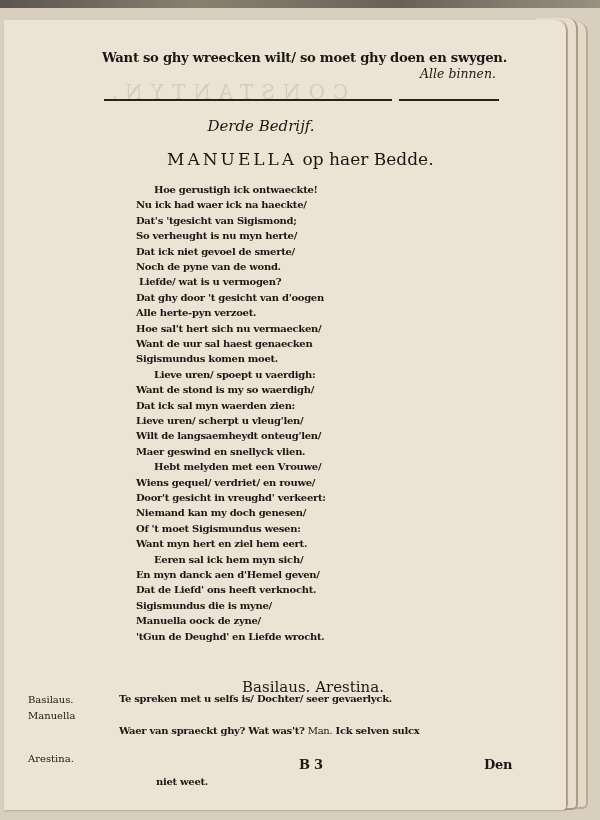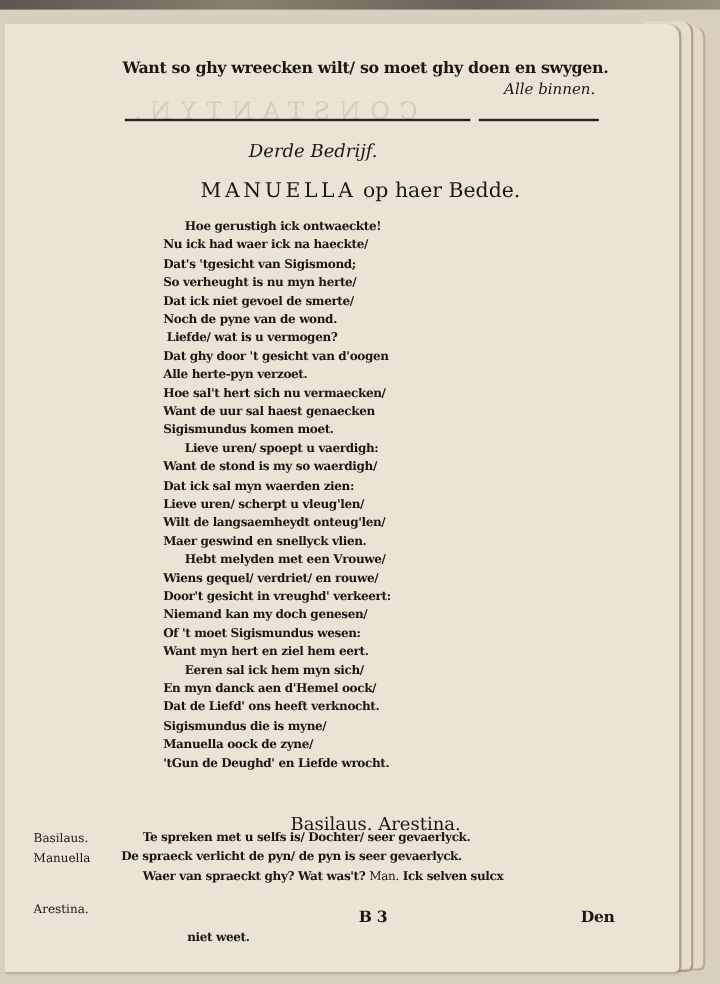--- a/index.html
+++ b/index.html
@@ -185,34 +185,33 @@
     <div class="v bf" style="left:132px; top:231px;">Lieve uren/ scherpt u vleug'len/</div>
     <div class="v bf" style="left:132px; top:246.4px;">Wilt de langsaemheydt onteug'len/</div>
     <div class="v bf" style="left:132px; top:261.8px;">Maer geswind en snellyck vlien.</div>
     <div class="v bf" style="left:150px; top:277.2px;">Hebt melyden met een Vrouwe/</div>
     <div class="v bf" style="left:132px; top:292.6px;">Wiens gequel/ verdriet/ en rouwe/</div>
     <div class="v bf" style="left:132px; top:308px;">Door't gesicht in vreughd' verkeert:</div>
     <div class="v bf" style="left:132px; top:323.4px;">Niemand kan my doch genesen/</div>
     <div class="v bf" style="left:132px; top:338.8px;">Of 't moet Sigismundus wesen:</div>
     <div class="v bf" style="left:132px; top:354.2px;">Want myn hert en ziel hem eert.</div>
     <div class="v bf" style="left:150px; top:369.6px;">Eeren sal ick hem myn sich/</div>
-    <div class="v bf" style="left:132px; top:385px;">En myn danck aen d'Hemel oock/</div>
+    <div class="v bf" style="left:132px; top:385px;">En myn danck aen d'Hemel geven/</div>
     <div class="v bf" style="left:132px; top:400.4px;">Dat de Liefd' ons heeft verknocht.</div>
     <div class="v bf" style="left:132px; top:415.8px;">Sigismundus die is myne/</div>
     <div class="v bf" style="left:132px; top:431.2px;">Manuella oock de zyne/</div>
     <div class="v bf" style="left:132px; top:446.6px;">'tGun de Deughd' en Liefde wrocht.</div>
   </div>
 
   <div class="persons">Basilaus. Arestina.</div>
 
   <div class="speaker" style="top:674px;">Basilaus.</div>
   <div class="speech bf" style="left:115px; top:673px;">Te spreken met u selfs is/ Dochter/ seer gevaerlyck.</div>
 
   <div class="speaker" style="top:690px;">Manuella</div>
-  <div class="speech bf" style="left:97px; top:689px;">De spraeck verlicht de pyn/ de pyn is seer gevaerlyck.</div>
 
   <div class="speaker" style="top:708px;margin-top:25px;">Arestina.</div>
   <div class="speech bf" style="left:115px; top:705px;">
     <span>Waer van spraeckt ghy? Wat was't?</span>
     <span class="roman">Man.</span>
     <span>Ick selven sulcx</span>
   </div>
   <div class="speech bf" style="left:152px; top:721px;margin-top:35px;">niet weet.</div>
 
   <div class="signature bf">B 3</div>

